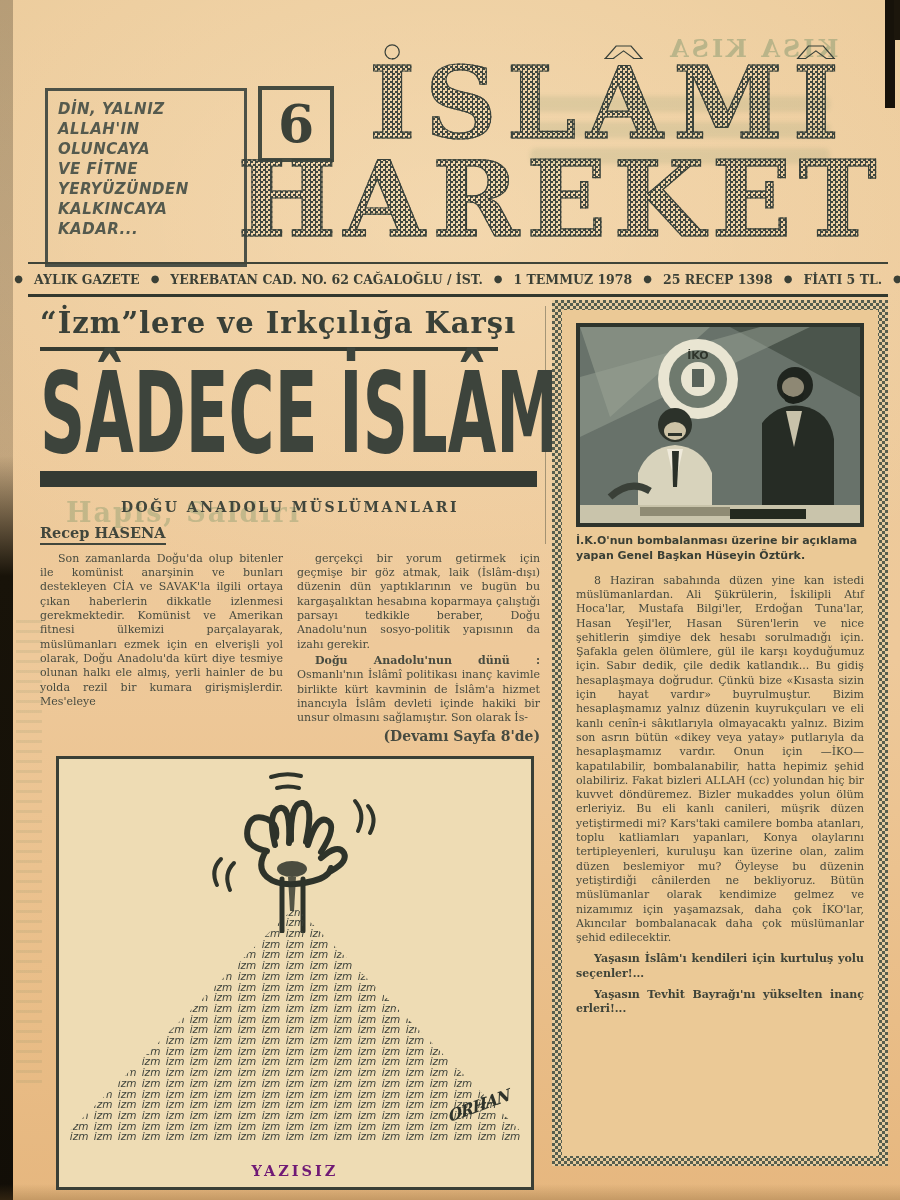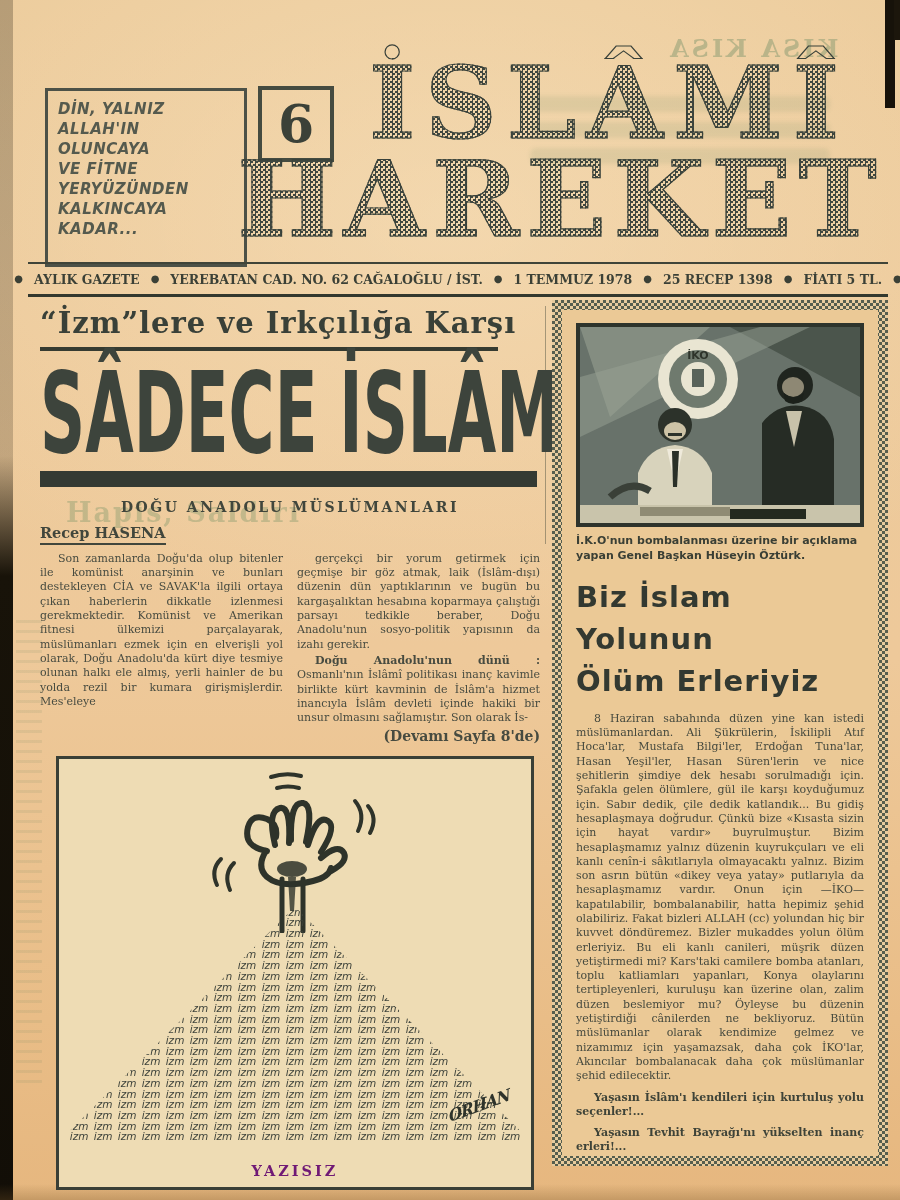--- a/index.html
+++ b/index.html
@@ -229,24 +229,20 @@
         <ellipse cx="213" cy="60" rx="11" ry="10" fill="#8e8874"></ellipse>
         <path d="M204 66 q10 8 20 0 l-2 8 q-9 6 -17 0 Z" fill="#1c211b"></path>
         <path d="M182 196 L182 96 Q198 76 222 79 Q250 84 254 112 L254 196 Z" fill="#262c25"></path>
         <polygon points="206,84 222,84 214,120" fill="#c8c2aa"></polygon>
 
         <rect x="0" y="178" width="280" height="18" fill="#c9c4ab"></rect>
         <rect x="60" y="180" width="90" height="9" fill="#8f8b74"></rect>
         <rect x="150" y="182" width="76" height="10" fill="#23291f"></rect>
       </svg>
       <div class="photo-caption">İ.K.O'nun bombalanması üzerine bir açıklama yapan Genel Başkan Hüseyin Öztürk.</div>
-      <div class="rc-headline">
-        <div>Biz İslam Yolunun</div>
-        <div>Ölüm Erleriyiz</div>
-      </div>
       <div class="rc-body">
         <p>8 Haziran sabahında düzen yine kan istedi müslümanlardan. Ali Şükrülerin, İskilipli Atıf Hoca'lar, Mustafa Bilgi'ler, Erdoğan Tuna'lar, Hasan Yeşil'ler, Hasan Süren'lerin ve nice şehitlerin şimdiye dek hesabı sorulmadığı için. Şafakla gelen ölümlere, gül ile karşı koyduğumuz için. Sabır dedik, çile dedik katlandık... Bu gidiş hesaplaşmaya doğrudur. Çünkü bize «Kısasta sizin için hayat vardır» buyrulmuştur. Bizim hesaplaşmamız yalnız düzenin kuyrukçuları ve eli kanlı cenîn-i sâkıtlarıyla olmayacaktı yalnız. Bizim son asrın bütün «dikey veya yatay» putlarıyla da hesaplaşmamız vardır. Onun için —İKO— kapatılabilir, bombalanabilir, hatta hepimiz şehid olabiliriz. Fakat bizleri ALLAH (cc) yolundan hiç bir kuvvet döndüremez. Bizler mukaddes yolun ölüm erleriyiz. Bu eli kanlı canileri, müşrik düzen yetiştirmedi mi? Kars'taki camilere bomba atanları, toplu katliamları yapanları, Konya olaylarını tertipleyenleri, kuruluşu kan üzerine olan, zalim düzen beslemiyor mu? Öyleyse bu düzenin yetiştirdiği cânilerden ne bekliyoruz. Bütün müslümanlar olarak kendimize gelmez ve nizamımız için yaşamazsak, daha çok İKO'lar, Akıncılar bombalanacak daha çok müslümanlar şehid edilecektir.</p>
       </div>
       <div class="slogans" id="slogans">
           <p>Yaşasın İslâm'ı kendileri için kurtuluş yolu seçenler!...</p>
           <p>Yaşasın Tevhit Bayrağı'nı yükselten inanç erleri!...</p>
         </div>
     </div>
   </div>
 

